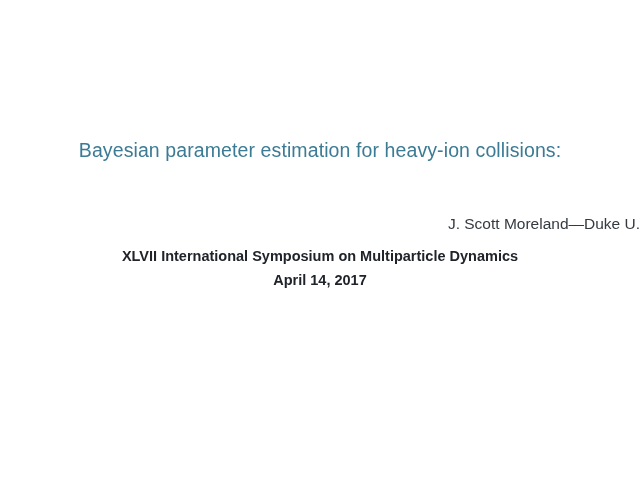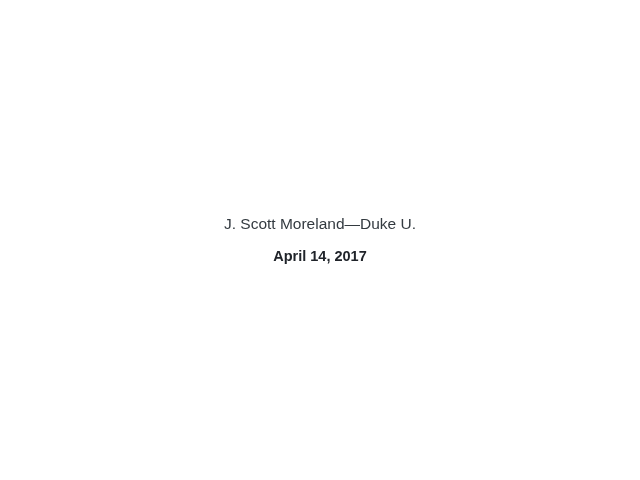--- a/index.html
+++ b/index.html
@@ -32,21 +32,21 @@
     font-size: 19.5px;
     line-height: 25px;
     font-weight: 400;
     letter-spacing: 0.1px;
   }
   .author-block {
     position: absolute;
     left: 0;
     right: 0;
     top: 213px;
-    text-align: center;
+    text-align: right;
   }
   .author {
     color: #333a40;
     font-size: 15.5px;
     line-height: 22px;
     font-weight: 400;
   }
   .meta-block {
     position: absolute;
     left: 0;
@@ -66,23 +66,25 @@
     line-height: 24px;
     font-weight: 600;
   }
 </style>
 </head>
 <body>
 
 <div class="slide">
 
   <div class="title-block">
+    <div class="title-line">Bayesian parameter estimation for heavy-ion collisions:</div>
   </div>
 
   <div class="author-block">
     <div class="author">J. Scott Moreland—Duke U.</div>
   </div>
 
   <div class="meta-block">
+    <div class="conference">XLVII International Symposium on Multiparticle Dynamics</div>
     <div class="date">April 14, 2017</div>
   </div>
 
 </div>
 
 </body></html>

